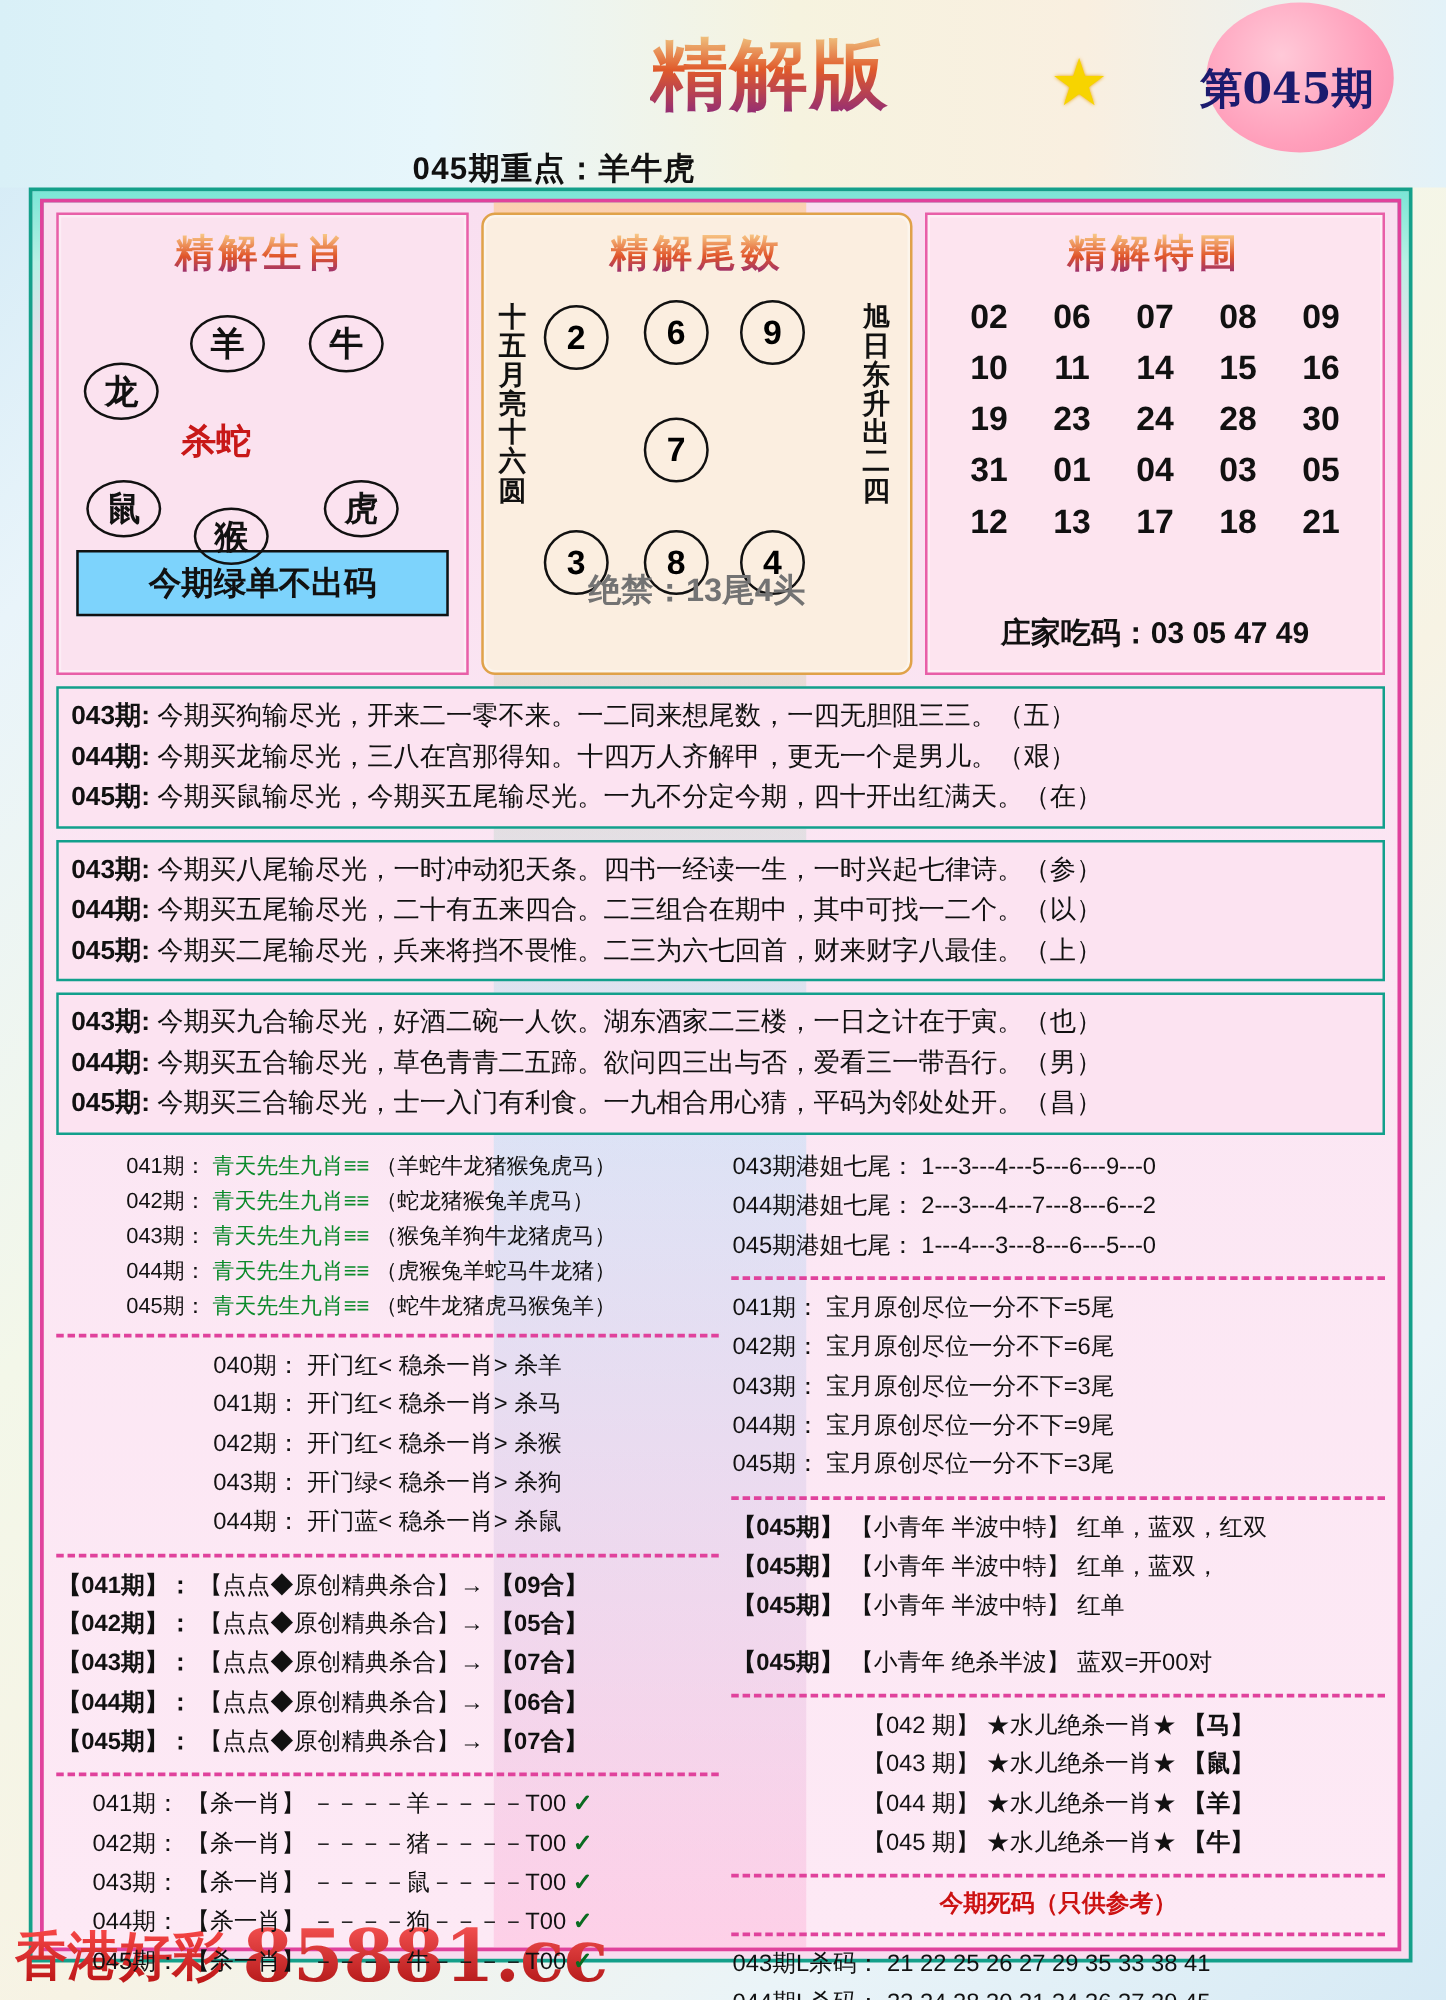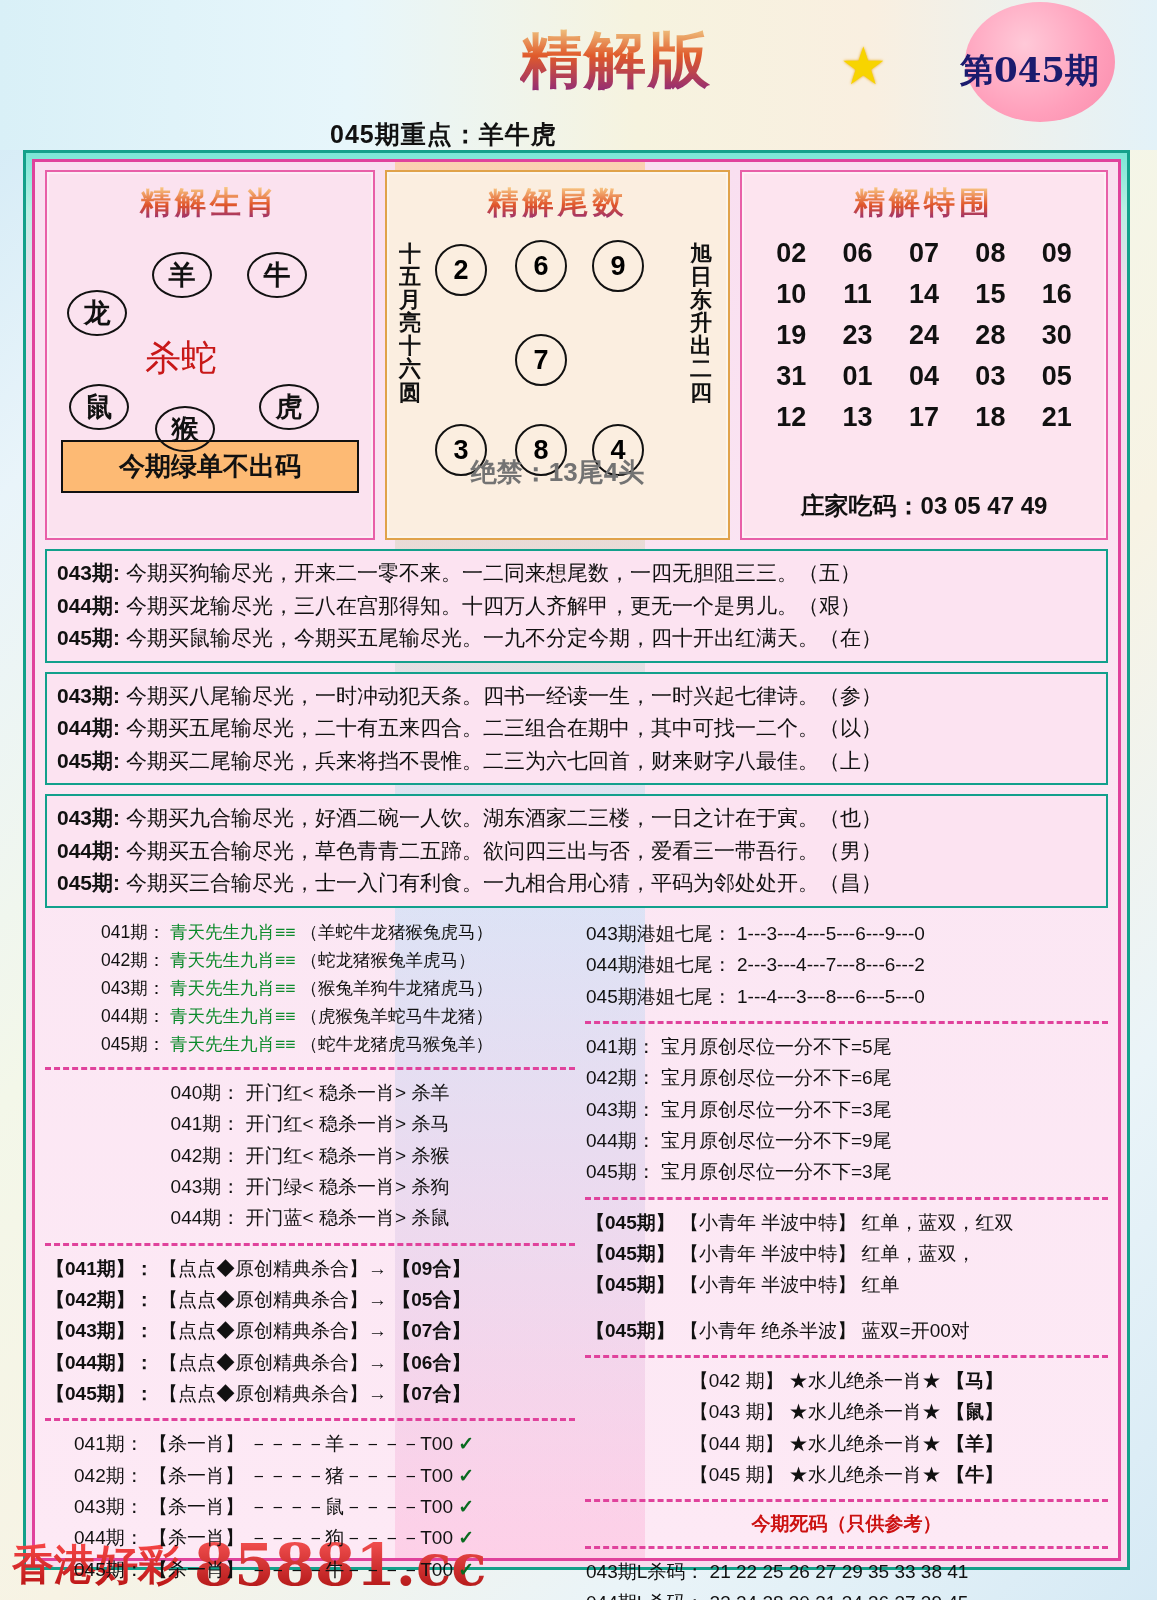--- a/index.html
+++ b/index.html
@@ -61,40 +61,40 @@
     pointer-events:none;
   }
 
   
   .top-row { display:flex; gap:10px; height:370px; position:relative; z-index:2; }
   .panel {
     border:2px solid #e85fa8; background:#fbe2ef; position:relative;
     box-shadow:0 0 0 2px rgba(255,255,255,.4) inset;
   }
   .p1 { width:330px; }
-  .p2 { width:345px; background:#fbeee0; border-color:#e0a24a;}
+  .p2 { width:345px; background:#fbeee0; border-color:#e0a24a;border-radius:11px;}
   .p3 { flex:1; background:#fde4ef; }
   .panel-title {
     text-align:center; font-family:"DejaVu Serif", serif; font-weight:bold; font-size:31px;
     margin-top:10px;
     background:linear-gradient(180deg,#ffe9a0,#e0552a 55%,#7b1f8f);
     -webkit-background-clip:text; background-clip:text; color:transparent;
     letter-spacing:4px;
   }
 
   
   .zodiac-area { position:relative; height:210px; }
   .zc {
     position:absolute; width:60px; height:46px; border:2px solid #111; border-radius:50%;
     display:flex; align-items:center; justify-content:center;
     font-size:27px; font-weight:bold; color:#111; background:transparent;
   }
-  .zk { position:absolute; font-size:36px; font-weight:normal; color:#c81818; }
+  .zk { position:absolute; font-size:28px; font-weight:bold; color:#c81818; }
   .green-note {
-    margin:6px 14px 0; border:2px solid #111; background:#fdba74;
+    margin:6px 14px 0; border:2px solid #111; background:#7dd3fc;
     text-align:center; font-size:26px; font-weight:bold; padding:7px 0; color:#111;
   }
 
   
   .tail-wrap { position:relative; height:270px; }
   .tc {
     position:absolute; width:52px; height:52px; border:2px solid #111; border-radius:50%;
     display:flex; align-items:center; justify-content:center; font-size:27px; font-weight:bold;
   }
   .v-text {

